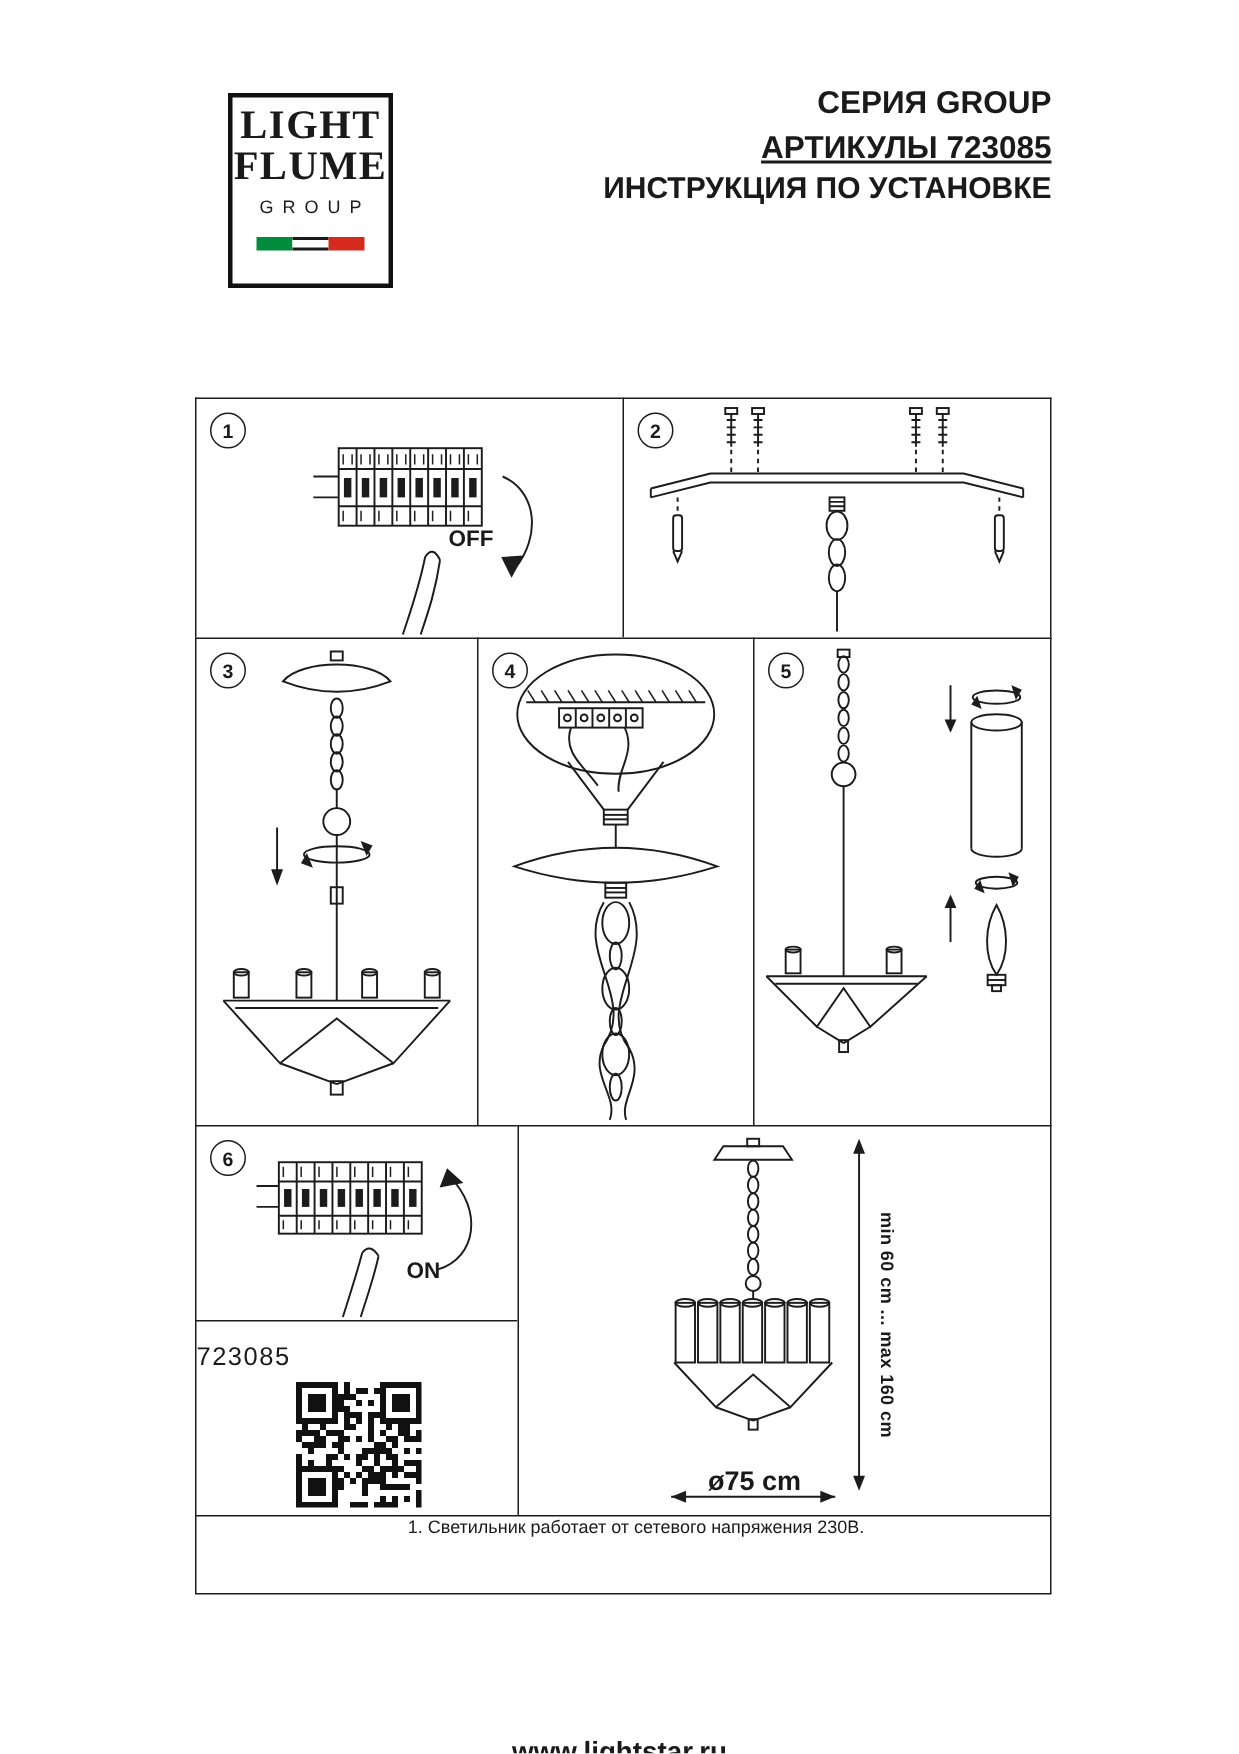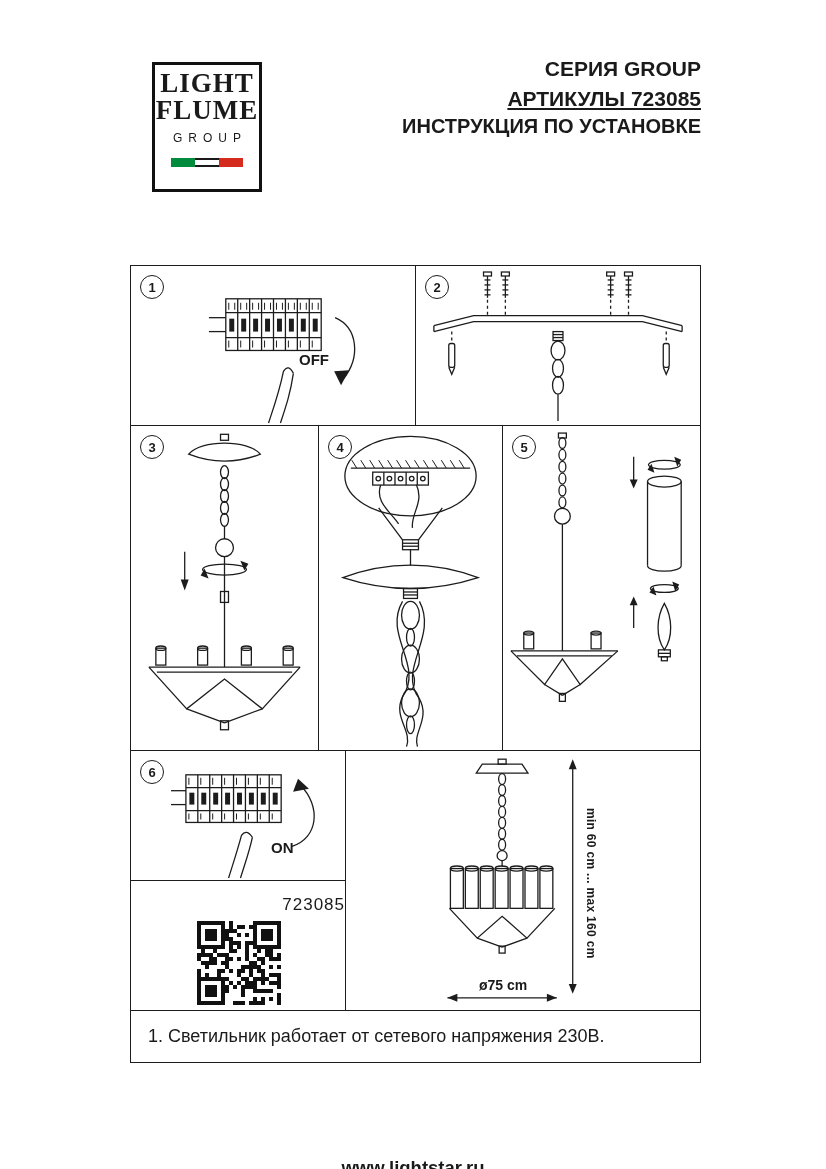--- a/index.html
+++ b/index.html
@@ -29,31 +29,31 @@
   .panel{position:absolute;box-sizing:border-box;background:#fff;}
   .bt{border-top:1.7px solid #1c1c1c;} .bl{border-left:1.7px solid #1c1c1c;}
   .br{border-right:1.7px solid #1c1c1c;} .bb{border-bottom:1.7px solid #1c1c1c;}
   .badge{position:absolute;top:9px;left:9px;width:22px;height:22px;border:1.5px solid #1c1c1c;
          border-radius:50%;display:flex;align-items:center;justify-content:center;
          font-size:13px;font-weight:700;background:#fff;z-index:2;}
   .ill{position:absolute;left:0;top:0;width:100%;height:100%;}
   .switch-label{position:absolute;font-size:15px;font-weight:700;}
 
   
-  .code-text{position:absolute;top:14px;left:0;width:100%;text-align:right;
+  .code-text{position:absolute;top:14px;left:0;width:100%;text-align:left;
              font-size:17px;font-weight:400;letter-spacing:1px;}
   .qr{position:absolute;left:66px;top:40px;width:84px;height:84px;}
   .dim-v{position:absolute;left:238px;top:28px;height:208px;writing-mode:vertical-rl;
          text-align:center;font-size:12px;font-weight:700;letter-spacing:0.3px;}
   .dim-h{position:absolute;left:120px;top:226px;width:74px;text-align:center;
-         font-size:14px;font-weight:700;}
+         font-size:18px;font-weight:700;}
 
   
-  .notes{display:flex;flex-direction:column;justify-content:center;gap:7px;
-         padding-left:17px;font-size:18px;}
+  .notes{display:flex;flex-direction:row;justify-content:center;gap:7px;
+         padding-left:17px;font-size:12px;}
   .footer{position:absolute;top:1157px;left:0;width:100%;text-align:center;
           font-size:18.5px;font-weight:700;}
 </style>
 </head>
 <body>
 
 <div class="page">
 
   <div class="logo-box">
     <div class="logo-word">LIGHT</div>

